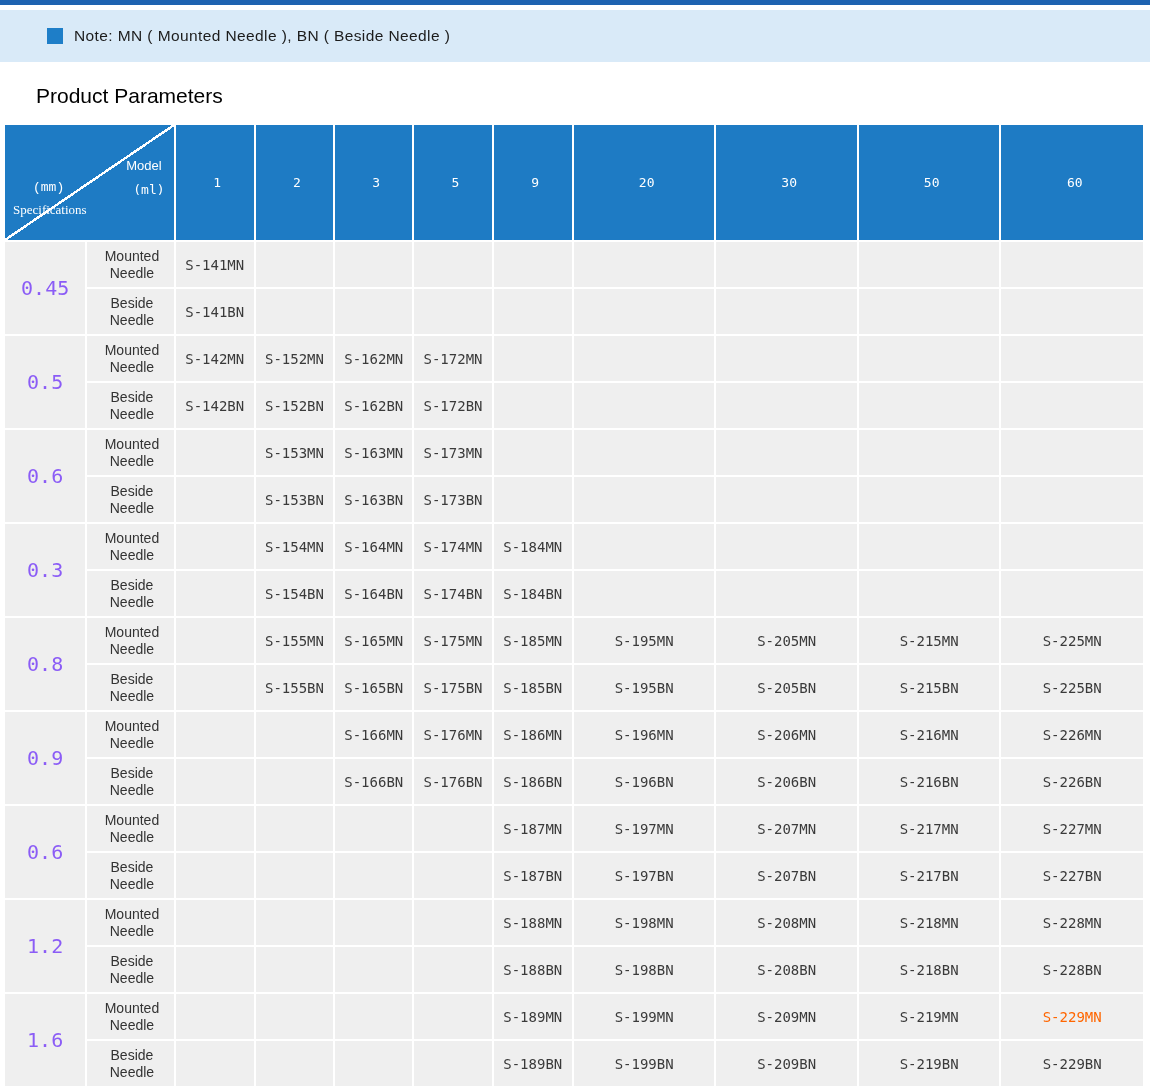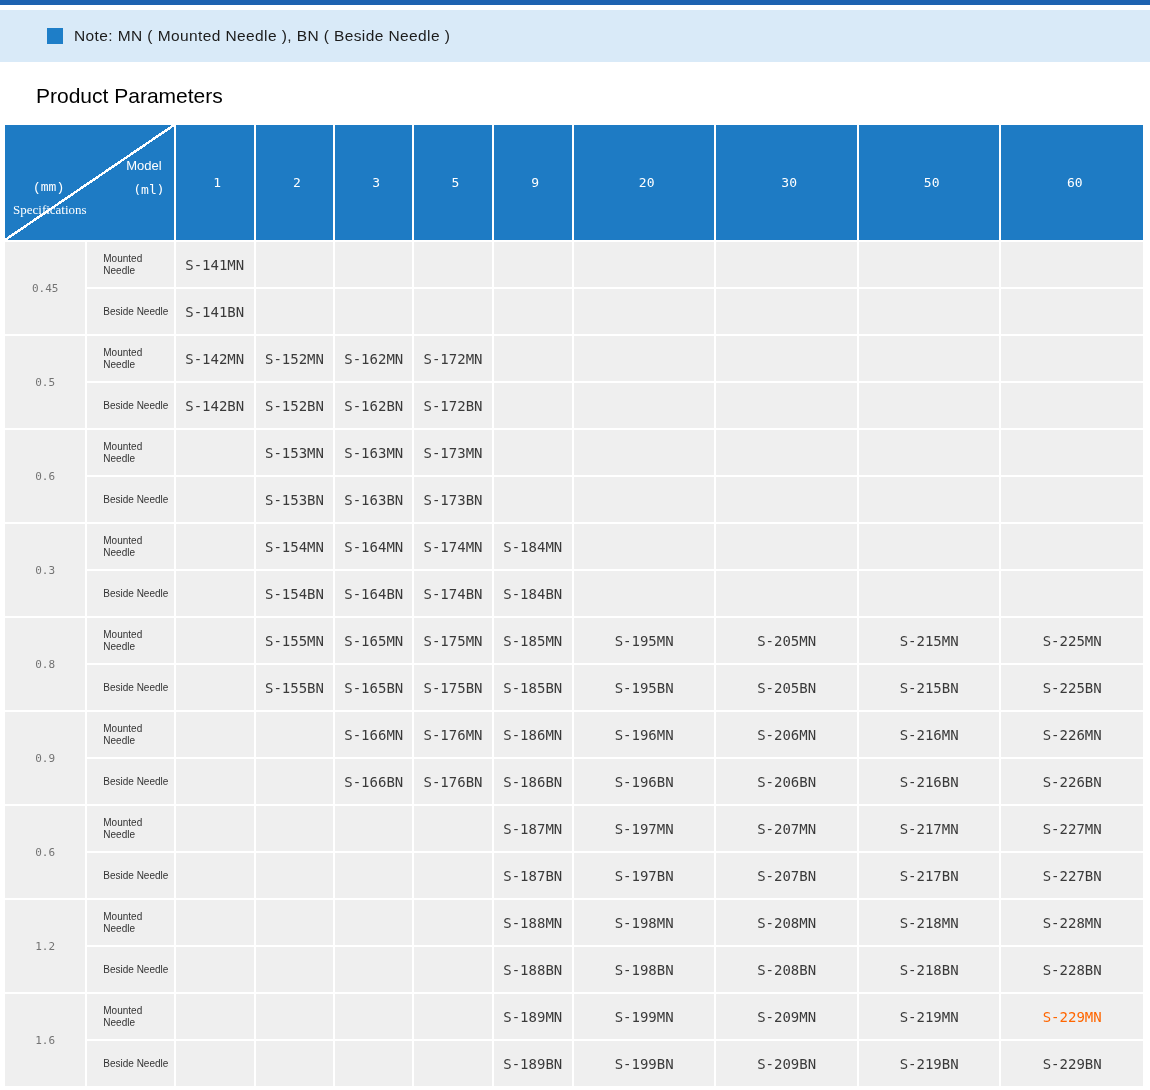--- a/index.html
+++ b/index.html
@@ -26,22 +26,22 @@
     background:#1E7BC4 linear-gradient(to bottom right,
       rgba(0,0,0,0) calc(50% - 1.2px), #ffffff calc(50% - 1.2px),
       #ffffff calc(50% + 1.2px), rgba(0,0,0,0) calc(50% + 1.2px));
   }
   th.corner span{position:absolute;font-size:13px;color:#ffffff;white-space:nowrap;}
   .c-model{top:33px;right:12px;font-family:"Liberation Sans",sans-serif;}
   .c-ml{top:57px;right:9px;font-family:"DejaVu Sans Mono",monospace;}
   .c-mm{top:55px;left:28px;font-family:Liberation Mono, monospace;}
   .c-spec{top:77px;left:8px;font-family:Liberation Serif, serif;}
   td{background:#EFEFEF;height:43px;vertical-align:middle;}
-  td.spec{font-family:"DejaVu Sans Mono",monospace;font-size:11px;color:#737373;text-align:center;}
-  td.ntype{font-size:10px;color:#333333;padding-left:16px;line-height:1.18;text-align:left;}
+  td.spec{font-family:"DejaVu Sans Mono",monospace;font-size:20px;color:#8b5cf6;text-align:center;}
+  td.ntype{font-size:14px;color:#333333;padding-left:4px;line-height:1.18;text-align:center;}
   td.code{font-family:"DejaVu Sans Mono",monospace;font-size:14px;color:#3a3a3a;text-align:center;}
 </style>
 </head>
 <body>
 
 <div class="top-bar"></div>
 
 <div class="note-band">
   <div class="note-square"></div>
   <div class="note-text">Note: MN ( Mounted Needle ), BN ( Beside Needle )</div>

